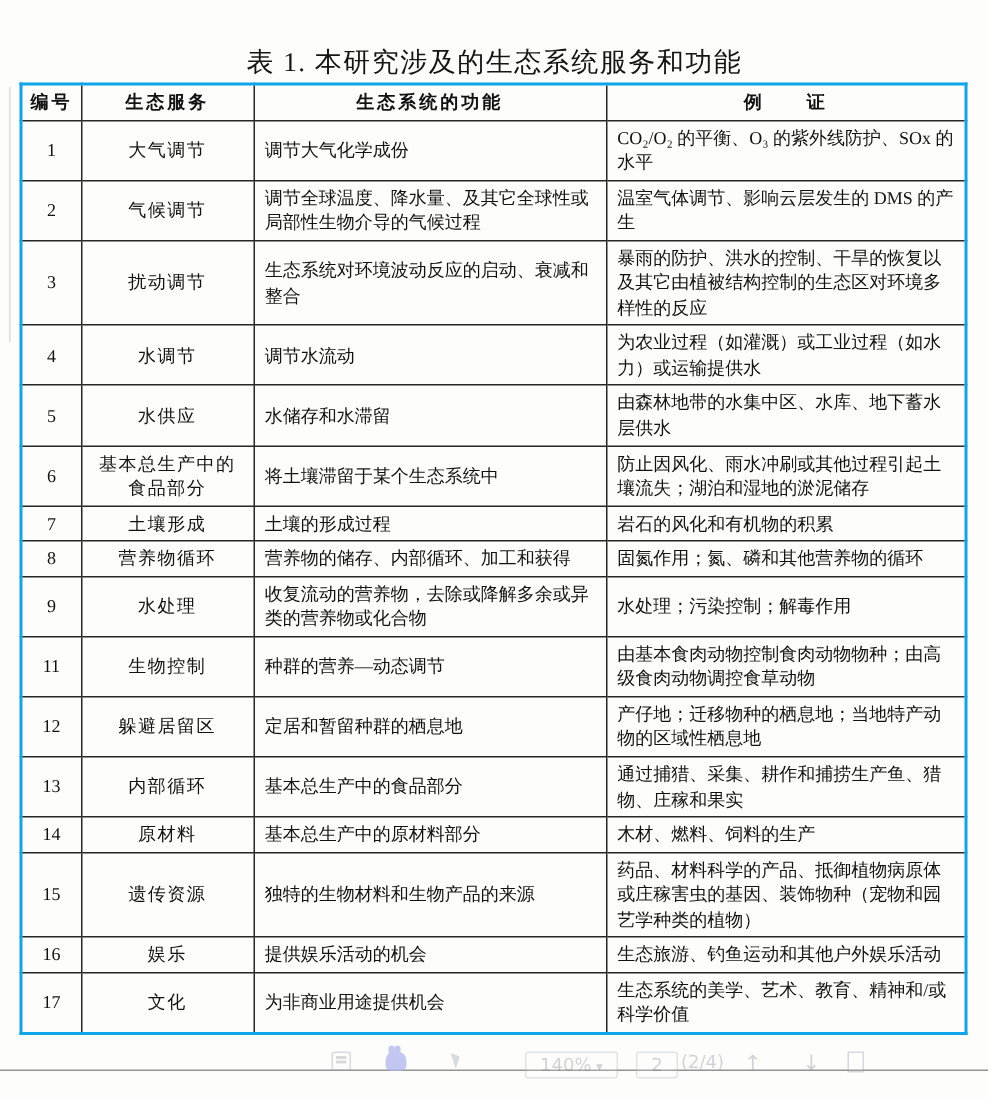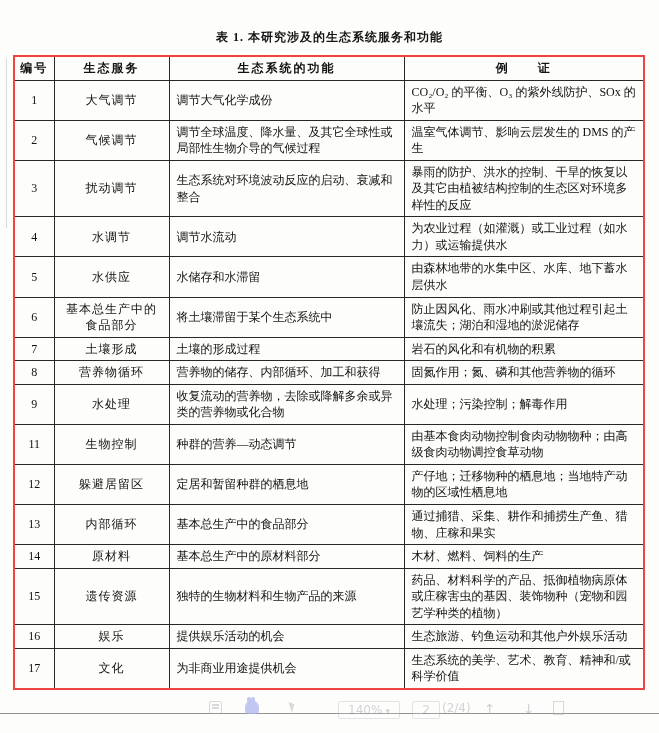--- a/index.html
+++ b/index.html
@@ -3,30 +3,30 @@
 <meta charset="utf-8">
 <style>
   html,body{margin:0;padding:0;background:#ffffff;}
   .page{
     position:relative;width:659px;height:733px;overflow:hidden;
     background:#fdfdfb;color:#121212;
     font-family:"Liberation Serif","DejaVu Serif",serif;
   }
   .doc-title{
     position:absolute;top:29px;left:0;width:100%;text-align:center;
-    font-weight:bold;font-size:12px;letter-spacing:1px;color:#141414;
+    font-weight:normal;font-size:18px;letter-spacing:1px;color:#141414;
   }
   .scan-edge{
     position:absolute;left:6px;top:58px;width:1px;height:170px;
     background:#777;opacity:.25;
   }
   table.eco{
     position:absolute;top:55px;left:13px;width:630px;
     border-collapse:collapse;table-layout:fixed;
-    border:2px solid #ef4444;
+    border:2px solid #0ea5e9;
   }
   table.eco th, table.eco td{
     border:1.5px solid #272727;
     font-size:12px;line-height:1.38;
     padding:3px 7px;vertical-align:middle;
     word-break:break-all;
   }
   table.eco th{
     font-weight:bold;text-align:center;letter-spacing:2px;padding:3px 2px;
   }
@@ -36,21 +36,21 @@
   col.c-example{width:240px;}
   td.col-id{text-align:center;padding:3px 2px;font-family:"Liberation Serif",serif;}
   td.col-service{text-align:center;letter-spacing:1px;}
   td.col-function, td.col-example{text-align:left;}
   .crease-line{
     position:absolute;top:713px;left:0;width:659px;height:0;
     border-top:1.5px solid #4d4d4d;opacity:.6;
   }
   
   .toolbar{
-    position:absolute;top:699px;left:4px;width:568px;height:26px;
+    position:absolute;top:699px;left:16px;width:568px;height:26px;
     pointer-events:auto;
   }
   .tb{position:absolute;top:2px;color:#8a8f99;opacity:.38;
       font-family:"DejaVu Sans",sans-serif;font-size:12px;}
   .tb-box{border:1px solid #b7bac2;border-radius:2px;background:rgba(255,255,255,.4);
       text-align:center;}
   .panel-glyph{display:inline-block;width:13px;height:13px;border:1.2px solid #9aa0a8;
       border-radius:2px;box-sizing:border-box;}
   .panel-glyph::after{content:"";display:block;margin:2px auto 0;width:7px;height:1.5px;background:#9aa0a8;box-shadow:0 3px 0 #9aa0a8;}
   .hand-glyph{display:inline-block;width:14px;height:13px;background:#aeb6ee;

